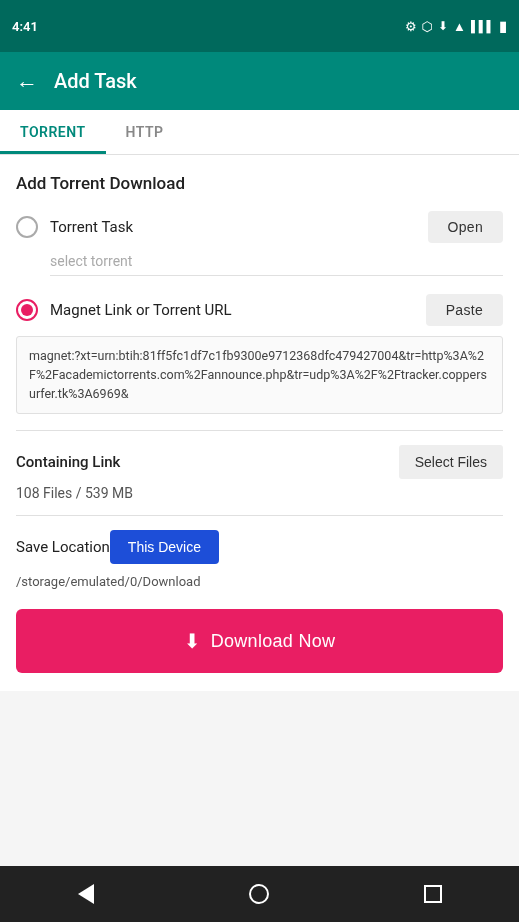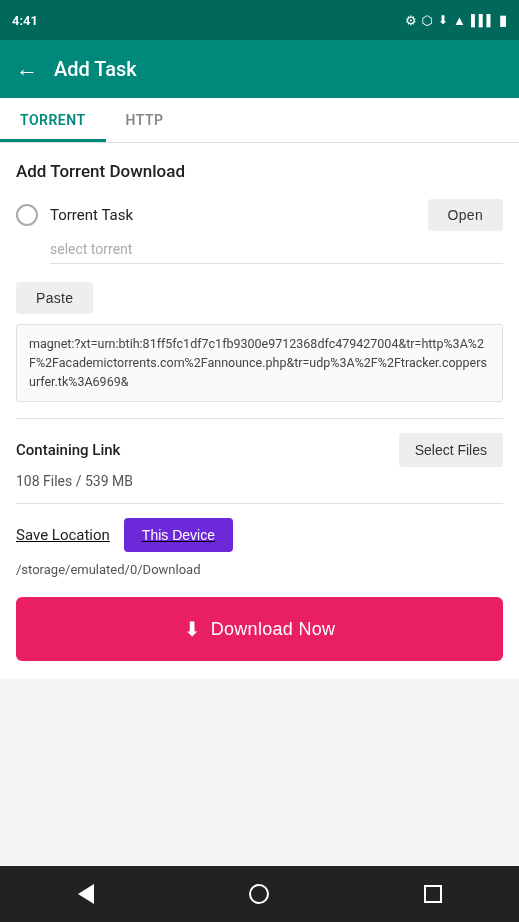--- a/index.html
+++ b/index.html
@@ -8,21 +8,21 @@
       height: 922px;
       font-family: 'Roboto', Arial, sans-serif;
       background: #f5f5f5;
       overflow: hidden;
       position: relative;
     }
 
     
     .status-bar {
       background: #00695c;
-      height: 40px;
+      height: 52px;
       display: flex;
       align-items: center;
       justify-content: space-between;
       padding: 0 12px;
     }
     .status-bar-left {
       color: white;
       font-size: 13px;
       font-weight: 600;
     }
@@ -202,30 +202,28 @@
     .divider2 {
       border: none;
       border-top: 1px solid #e0e0e0;
       margin: 4px 0 14px 0;
     }
 
     
     .save-location-row {
       display: flex;
       align-items: center;
-      gap: 14px;
-      text-decoration: underline;
     }
     .save-location-label {
       font-size: 15px;
       color: #222;
       font-weight: 400;
     }
     .btn-this-device {
-      background: #6d28d9;
+      background: #1d4ed8;
       color: white;
       border: none;
       padding: 9px 18px;
       font-size: 14px;
       font-weight: 500;
       border-radius: 4px;
       cursor: pointer;
     }
     .storage-path {
       font-size: 13px;
@@ -332,20 +330,24 @@
     <div class="radio-left">
       <div class="radio-circle"></div>
       <span class="radio-label">Torrent Task</span>
     </div>
     <button class="btn-open">Open</button>
   </div>
 
   <div class="select-torrent-hint">select torrent</div>
 
   <div class="radio-row">
+    <div class="radio-left">
+      <div class="radio-circle selected"></div>
+      <span class="radio-label">Magnet Link or Torrent URL</span>
+    </div>
     <button class="btn-paste">Paste</button>
   </div>
 
   <div class="magnet-text">magnet:?xt=urn:btih:81ff5fc1df7c1fb9300e9712368dfc479427004&amp;tr=http%3A%2F%2Facademictorrents.com%2Fannounce.php&amp;tr=udp%3A%2F%2Ftracker.coppersurfer.tk%3A6969&amp;</div>
 
   <hr class="divider">
 
   <div class="containing-row">
     <span class="containing-label">Containing Link</span>
     <button class="btn-select-files">Select Files</button>

